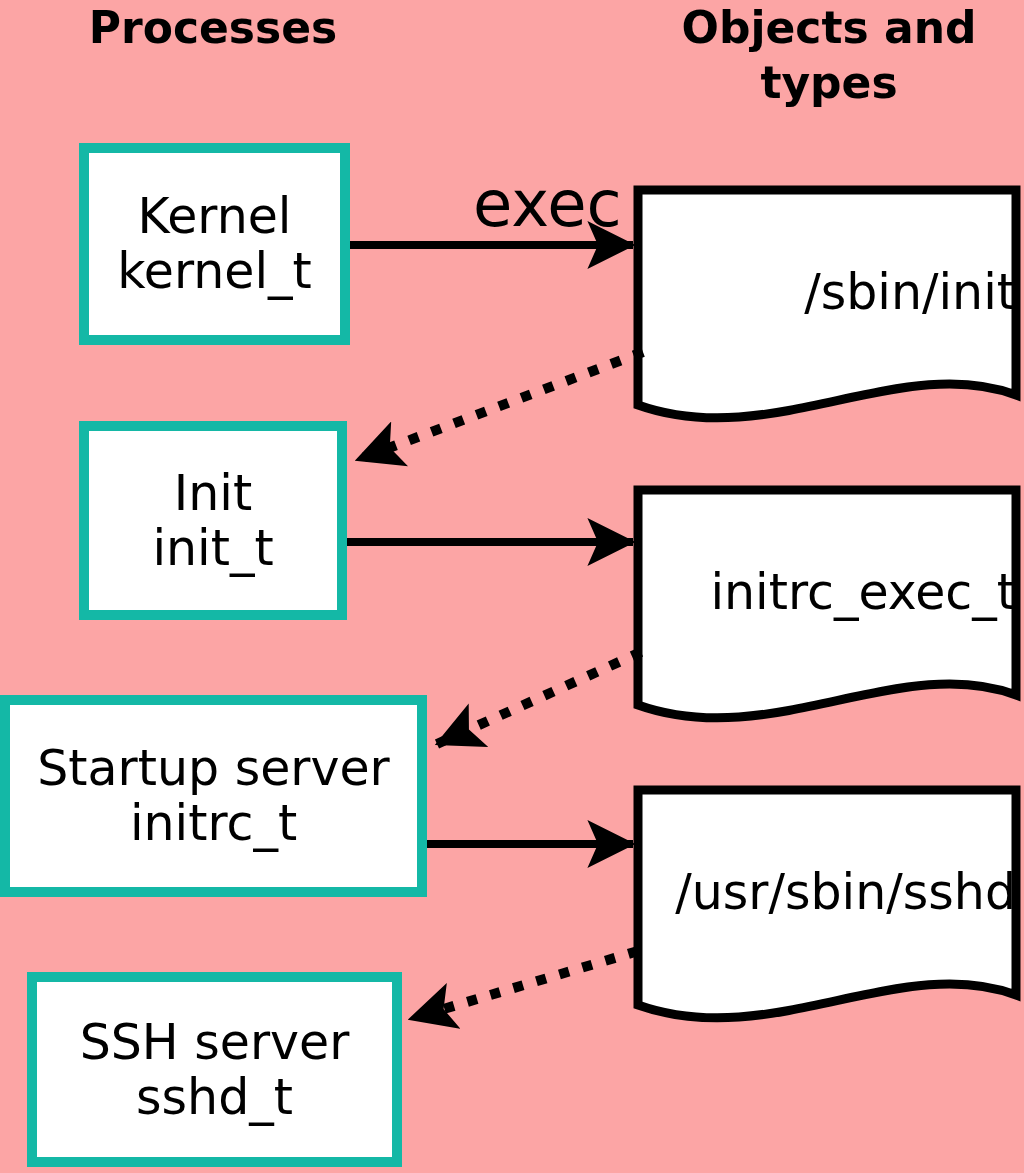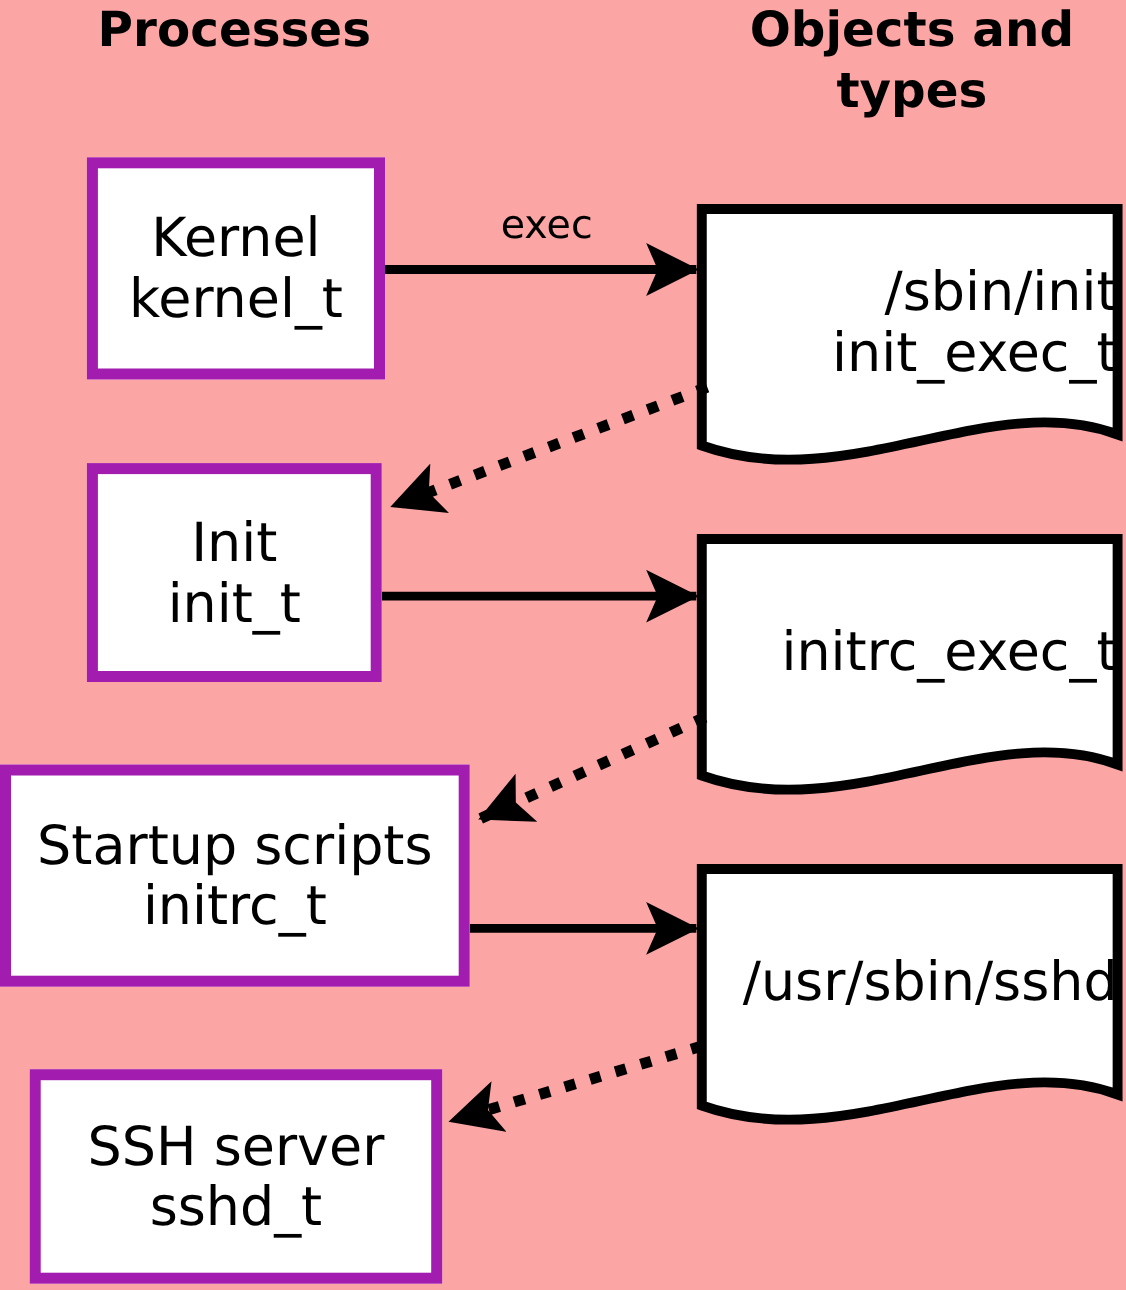--- a/index.html
+++ b/index.html
@@ -23,21 +23,21 @@
     font-size: 44px;
     font-weight: bold;
     line-height: 55px;
     text-align: center;
     z-index: 2;
   }
   .col-header span { display: block; }
   .proc-box {
     position: absolute;
     box-sizing: border-box;
-    border: 10px solid #a21caf;
+    border: 10px solid #14b8a6;
     background: #ffffff;
     display: flex;
     flex-direction: column;
     justify-content: center;
     align-items: center;
     text-align: center;
     font-size: 49px;
     line-height: 55px;
     z-index: 1;
   }
@@ -48,24 +48,25 @@
     justify-content: center;
     align-items: flex-end;
     text-align: center;
     font-size: 49px;
     line-height: 55px;
     z-index: 1;
     pointer-events: none;
   }
   .edge-label {
     position: absolute;
-    font-size: 36px;
+    font-size: 64px;
     line-height: 55px;
-    text-align: center;
+    text-align: right;
     z-index: 2;
+    margin-left: 36px;
   }
 </style>
 </head>
 <body>
 
 <div id="canvas">
 
   <svg id="shapes" width="1024" height="1173" viewBox="0 0 1024 1173">
     <defs>
       <marker id="ah-solid" viewBox="0 0 10 10" refX="9.5" refY="5" markerWidth="6" markerHeight="6" orient="auto-start-reverse">
@@ -101,31 +102,30 @@
 
   <div class="proc-box" style="left:79px; top:143px; width:271px; height:202px;">
     <span>Kernel</span>
     <span>kernel_t</span>
   </div>
   <div class="proc-box" style="left:79px; top:421px; width:268px; height:199px;">
     <span>Init</span>
     <span>init_t</span>
   </div>
   <div class="proc-box" style="left:0px; top:695px; width:427px; height:202px;">
-    <span>Startup scripts</span>
+    <span>Startup server</span>
     <span>initrc_t</span>
   </div>
   <div class="proc-box" style="left:27px; top:972px; width:375px; height:195px;">
     <span>SSH server</span>
     <span>sshd_t</span>
   </div>
 
   <div class="doc-text" style="left:638px; top:190px; width:378px; height:205px;">
     <span>/sbin/init</span>
-    <span>init_exec_t</span>
   </div>
   <div class="doc-text" style="left:638px; top:490px; width:378px; height:205px;">
     <span>initrc_exec_t</span>
   </div>
   <div class="doc-text" style="left:638px; top:790px; width:378px; height:205px;">
     <span>/usr/sbin/sshd</span>
   </div>
 
 </div>
 

